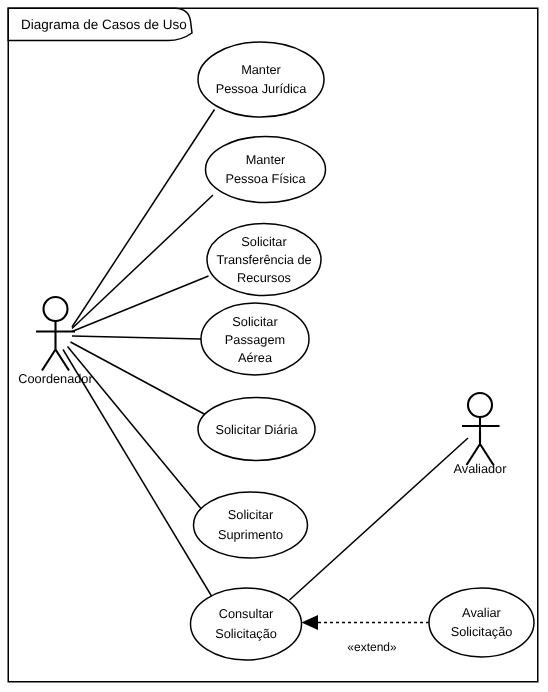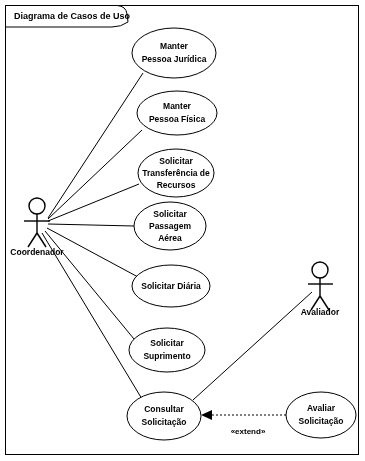--- a/index.html
+++ b/index.html
@@ -10,21 +10,20 @@
   body {
     width: 365px;
     height: 461px;
     font-family: "Liberation Sans", sans-serif;
     overflow: hidden;
   }
   #diagram-root {
     position: relative;
     width: 365px;
     height: 461px;
-    font-weight: bold;
   }
   svg#uml {
     display: block;
     width: 365px;
     height: 461px;
   }
   .frame-border {
     fill: #ffffff;
     stroke: #000000;
     stroke-width: 1;

